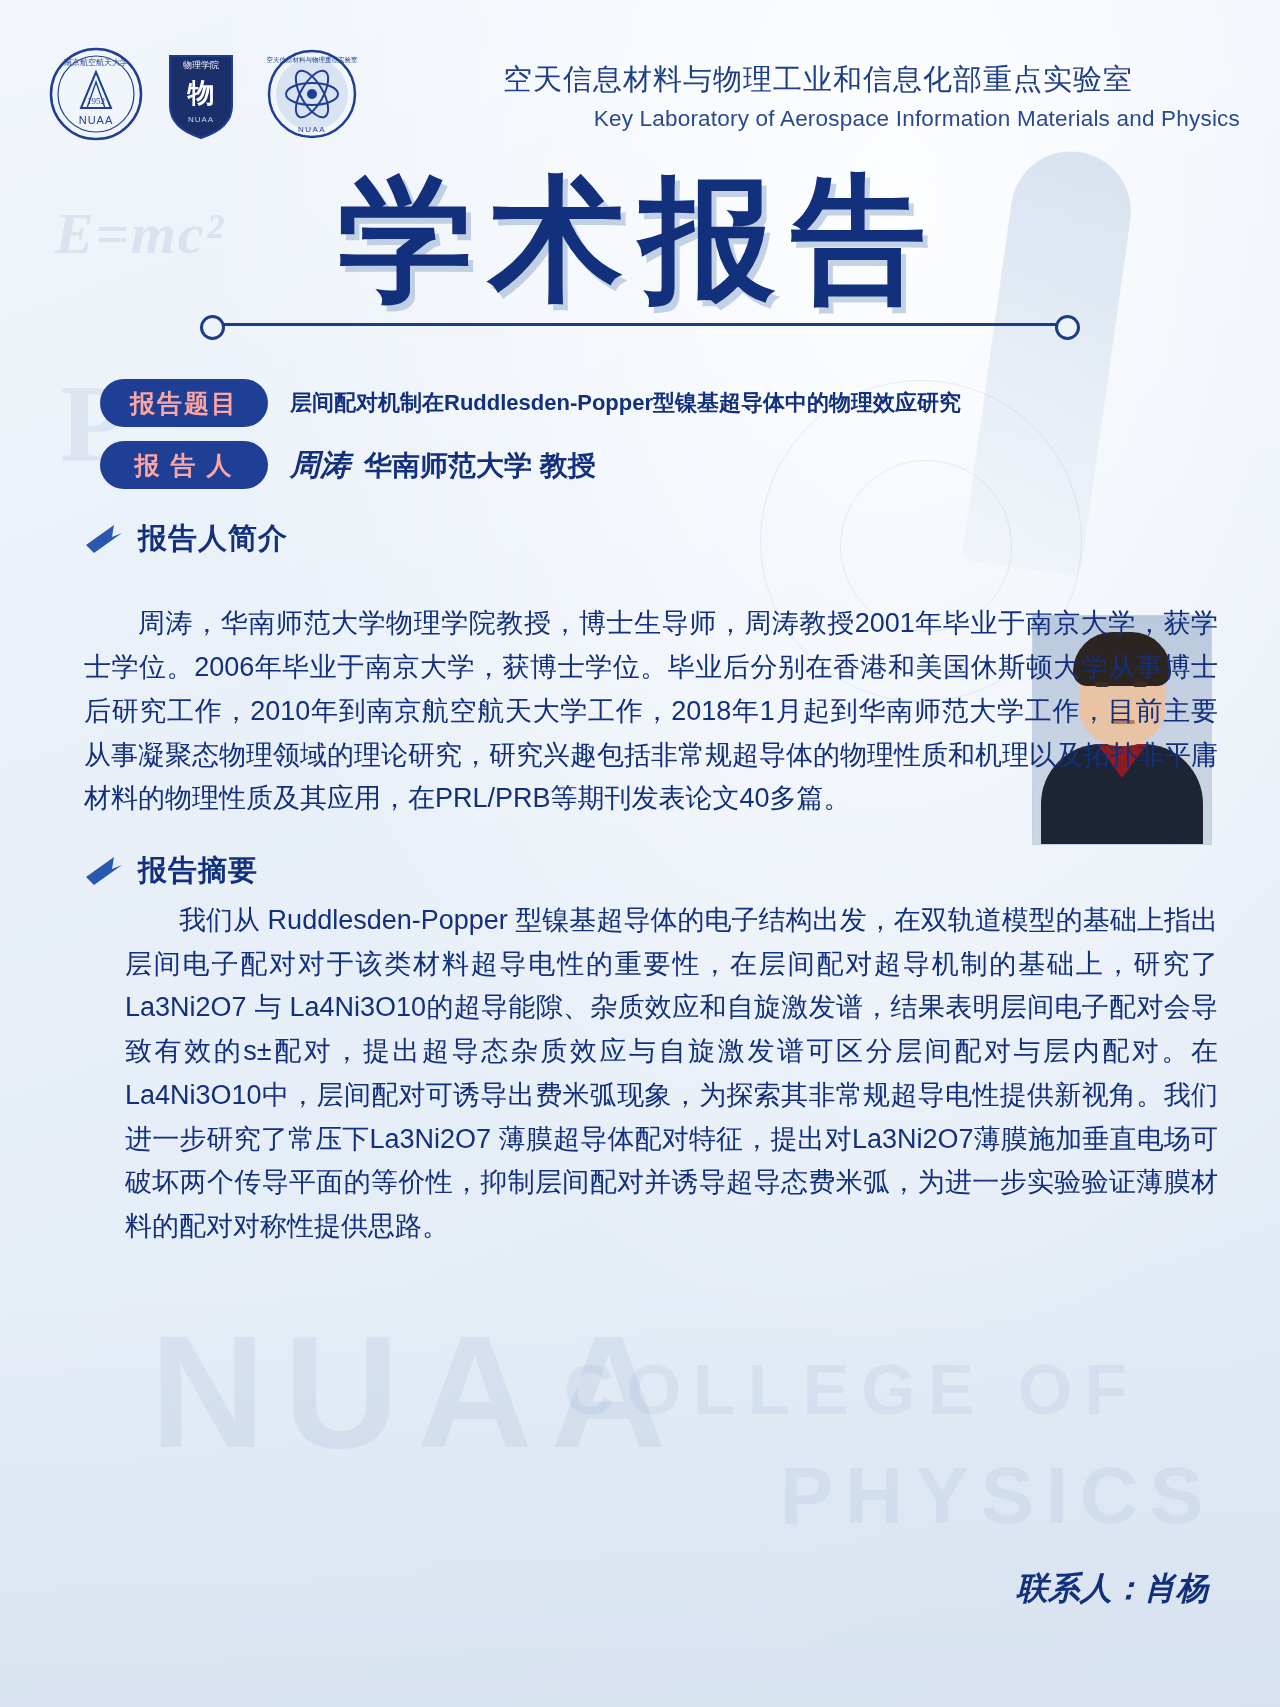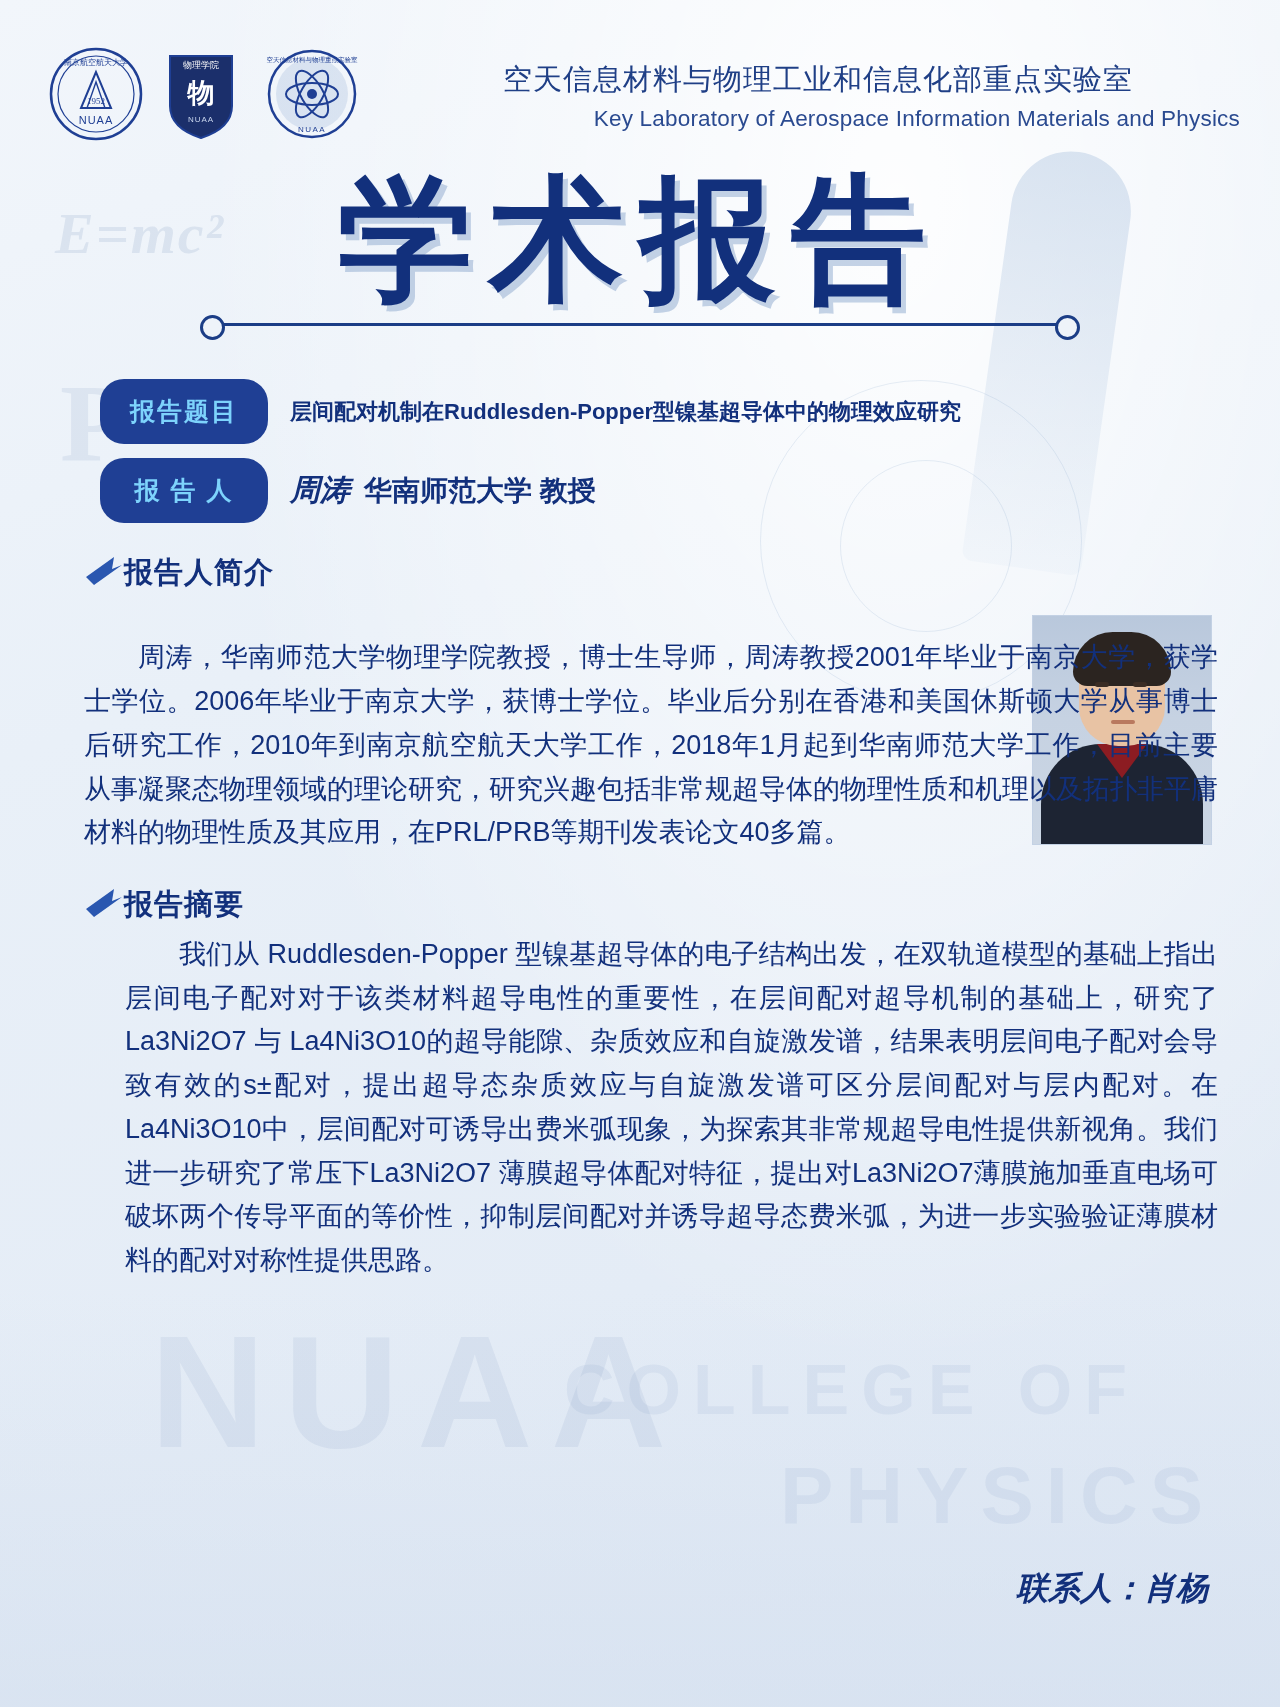--- a/index.html
+++ b/index.html
@@ -171,24 +171,24 @@
     padding-left: 100px;
   }
   .info-row {
     display: flex;
     align-items: center;
     margin-bottom: 14px;
   }
   .pill {
     flex: 0 0 auto;
     width: 168px;
-    height: 65px;
+    height: 48px;
     border-radius: 24px;
     background: #1f3f94;
-    color: #7dd3fc;
+    color: #fca5a5;
     font-size: 25px;
     font-weight: 700;
     display: flex;
     align-items: center;
     justify-content: center;
     letter-spacing: 2px;
   }
   .info-val {
     margin-left: 22px;
     font-size: 28px;
@@ -272,21 +272,22 @@
   }
 
   
   .section {
     position: relative;
     margin: 30px 0 0 0;
     padding: 0 62px 0 84px;
   }
   .section-head {
     display: flex;
-    align-items: flex-start;
+    align-items: flex-end;
+    gap: 14px;
     margin-bottom: 8px;
   }
   .flag-icon { flex: 0 0 auto; }
   .section-title {
     font-size: 29px;
     font-weight: 700;
     color: #12307c;
     letter-spacing: 1px;
   }
   .section-body {

